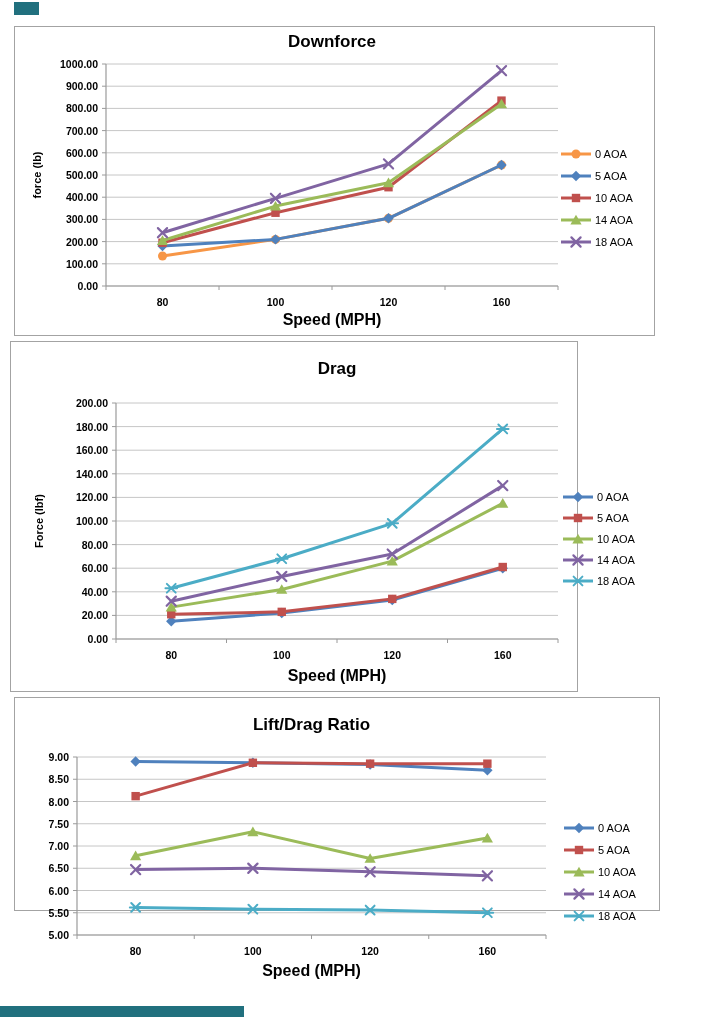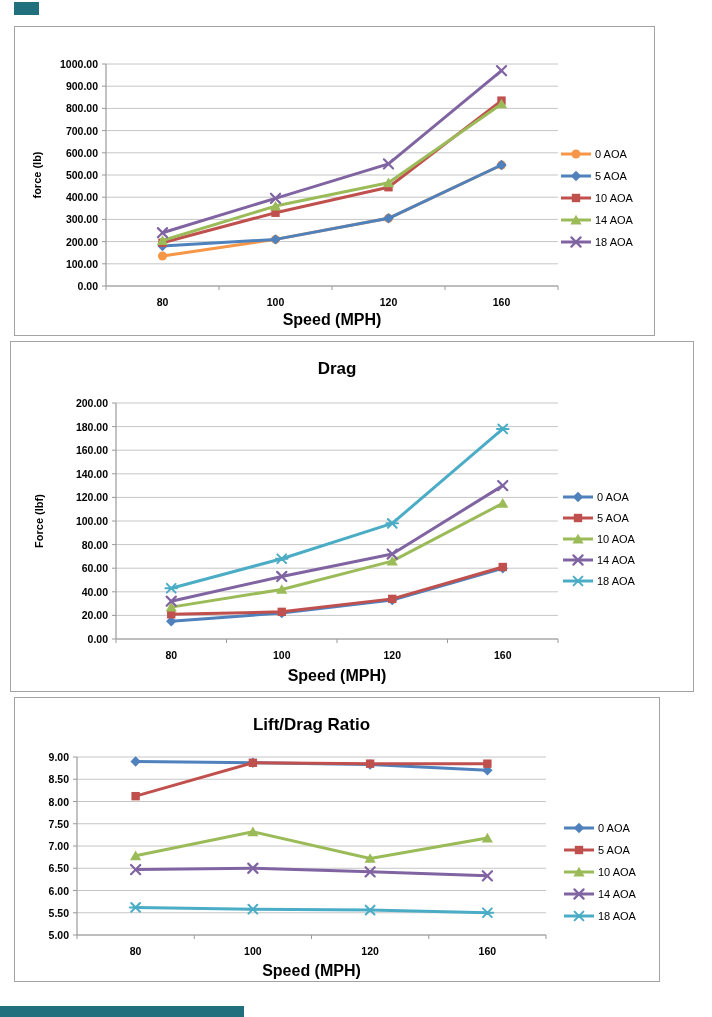--- a/index.html
+++ b/index.html
@@ -1,21 +1,21 @@
 <!DOCTYPE html>
 <html><head>
 <meta charset="utf-8">
 <style>
   html,body{margin:0;padding:0;background:#ffffff;}
   body{width:712px;height:1017px;position:relative;font-family:"Liberation Sans",sans-serif;color:#000;}
   #canvas{position:absolute;left:0;top:0;width:712px;height:1017px;background:#fff;overflow:hidden;}
   .panel{position:absolute;background:#fff;border:1.5px solid #a3a3a3;box-sizing:border-box;}
   #p1{left:14px;top:26px;width:641px;height:310px;}
-  #p2{left:10px;top:341px;width:684px;height:351px;}
-  #p3{left:14px;top:697px;width:646px;height:285px;}
+  #p2{left:10px;top:341px;width:568px;height:351px;}
+  #p3{left:14px;top:697px;width:646px;height:214px;}
   .chart-svg{position:absolute;left:0;top:0;}
   svg text{font-family:"Liberation Sans",sans-serif;fill:#000;}
   .chart-title{position:absolute;font-size:17px;font-weight:bold;text-align:center;letter-spacing:0;}
   .x-title{position:absolute;font-size:16px;font-weight:bold;text-align:center;}
   .y-title{position:absolute;font-size:11px;font-weight:bold;text-align:center;width:100px;height:14px;
            transform:rotate(-90deg);transform-origin:center;white-space:nowrap;}
   #p1 .chart-title{left:91px;top:5px;width:452px;}
   #p2 .chart-title{left:105px;top:17px;width:442px;}
   #p3 .chart-title{left:62px;top:17px;width:469px;}
   #p1 .x-title{left:91px;top:284px;width:452px;}
@@ -28,20 +28,21 @@
   .chrome-frag.bottom{left:0px;top:1006px;width:244px;height:11px;}
 </style>
 </head>
 <body>
 
 <div id="canvas">
 
   <div class="chrome-frag top"></div>
 
   <div class="panel" id="p1">
+    <div class="chart-title">Downforce</div>
     <div class="y-title">force (lb)</div>
     <div class="x-title">Speed (MPH)</div>
     <svg id="svg0" class="chart-svg" width="641" height="310" viewBox="0 0 641 310">
         <line x1="91" y1="259" x2="543" y2="259" stroke="#c6c6c6" stroke-width="1"></line>
         <line x1="87" y1="259" x2="91" y2="259" stroke="#9a9a9a" stroke-width="1"></line>
         <text x="83" y="263" text-anchor="end" font-size="10.5" font-weight="bold">0.00</text>
         <line x1="91" y1="236.8" x2="543" y2="236.8" stroke="#c6c6c6" stroke-width="1"></line>
         <line x1="87" y1="236.8" x2="91" y2="236.8" stroke="#9a9a9a" stroke-width="1"></line>
         <text x="83" y="240.8" text-anchor="end" font-size="10.5" font-weight="bold">100.00</text>
         <line x1="91" y1="214.6" x2="543" y2="214.6" stroke="#c6c6c6" stroke-width="1"></line>

